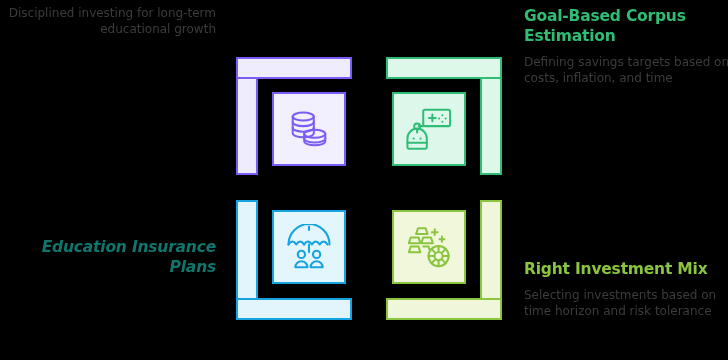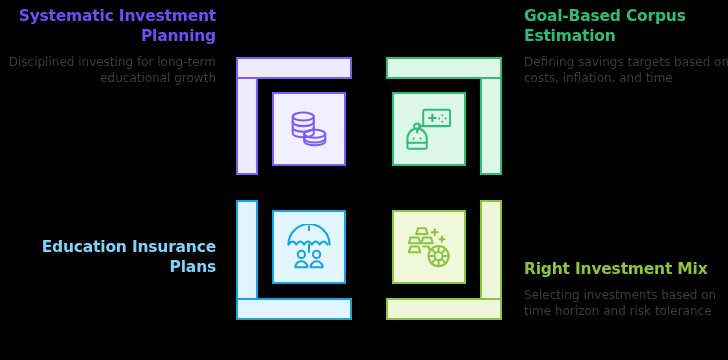--- a/index.html
+++ b/index.html
@@ -28,21 +28,21 @@
     margin:0;
   }
   .txt.left{left:6px;text-align:right;}
   .txt.right{left:524px;text-align:left;width:220px;}
 
   #text-sip{top:6px;}
   #text-sip .title{color:#6c4ff5;}
   #text-goal{top:6px;}
   #text-goal .title{color:#2fbd76;}
   #text-insurance{top:237px;}
-  #text-insurance .title{color:#7dd3fc;}
+  #text-insurance .title{color:#0f766e;font-style:italic;}
   #text-mix{top:259px;}
   #text-mix .title{color:#8bc53f;}
 
   
   .center{position:absolute;left:236px;top:57px;width:266px;height:263px;}
   .quad{position:absolute;width:116px;height:120px;}
   #quad-sip{left:0;top:0;}
   #quad-goal{left:150px;top:0;}
   #quad-insurance{left:0;top:143px;}
   #quad-mix{left:150px;top:143px;}
@@ -79,21 +79,20 @@
   #quad-mix .icon-box{left:6px;top:10px;border-color:#8bc53f;background:#f1f7db;}
 
   .icon-box svg{display:block;}
 </style>
 </head>
 <body>
 
 <div class="stage">
 
   <div class="txt left" id="text-sip">
-    <p class="title">Systematic Investment Planning</p>
     <p class="desc">Disciplined investing for long-term educational growth</p>
   </div>
 
   <div class="txt right" id="text-goal">
     <p class="title">Goal-Based Corpus Estimation</p>
     <p class="desc">Defining savings targets based on costs, inflation, and time</p>
   </div>
 
   <div class="txt left" id="text-insurance">
     <p class="title">Education Insurance Plans</p>

